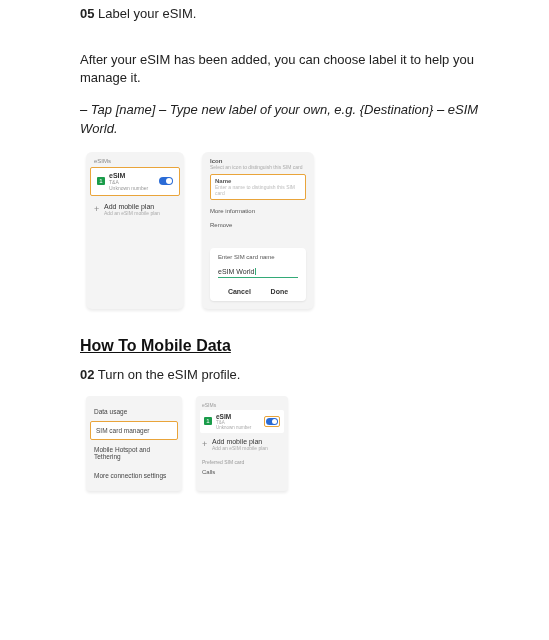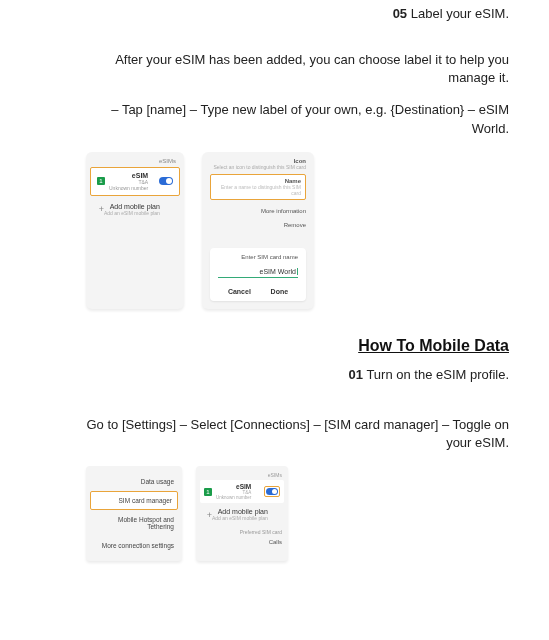--- a/index.html
+++ b/index.html
@@ -4,26 +4,26 @@
 <style>
   * { box-sizing: border-box; margin: 0; padding: 0; }
   body {
     font-family: -apple-system, "Segoe UI", Arial, sans-serif;
     font-size: 13px;
     color: #222;
     background: #fff;
     width: 549px;
     padding: 6px 0 0 0;
   }
-  .content { padding: 0 40px 0 80px; text-align: right; }
+  .content { padding: 0 40px 0 80px; }
   .step-line { margin-bottom: 14px; }
   .step-num { font-weight: 700; }
   .para { margin: 30px 0 14px 0; line-height: 1.4; }
   .para2 { margin: 26px 0 8px 0; line-height: 1.4; }
-  .para3 { margin: 6px 0 14px 0; line-height: 1.4; }
+  .para3 { margin: 6px 0 14px 0; line-height: 1.4; font-style: italic; }
   .section-heading {
     font-size: 16px;
     font-weight: 700;
     text-decoration: underline;
     margin: 28px 0 12px 0;
     color: #111;
   }
   
   .mocks1 { display: flex; gap: 18px; margin: 6px 0 8px 6px; }
   .card {
@@ -162,25 +162,24 @@
           <span>Cancel</span>
           <span>Done</span>
         </div>
       </div>
     </div>
   </div>
 
   <h2 class="section-heading">How To Mobile Data</h2>
 
   <p class="step-line">
-    <span class="step-num">01</span>
+    <span class="step-num">02</span>
     <span>Turn on the eSIM profile.</span>
   </p>
 
-  <p class="para" style="margin-top:34px">Go to [Settings] – Select [Connections] – [SIM card manager] – Toggle on your eSIM.</p>
 
   <div class="mocks2">
 
     <div class="card-c">
       <div class="row">Data usage</div>
       <div class="row sel">SIM card manager</div>
       <div class="row">Mobile Hotspot and Tethering</div>
       <div class="row">More connection settings</div>
     </div>
 

